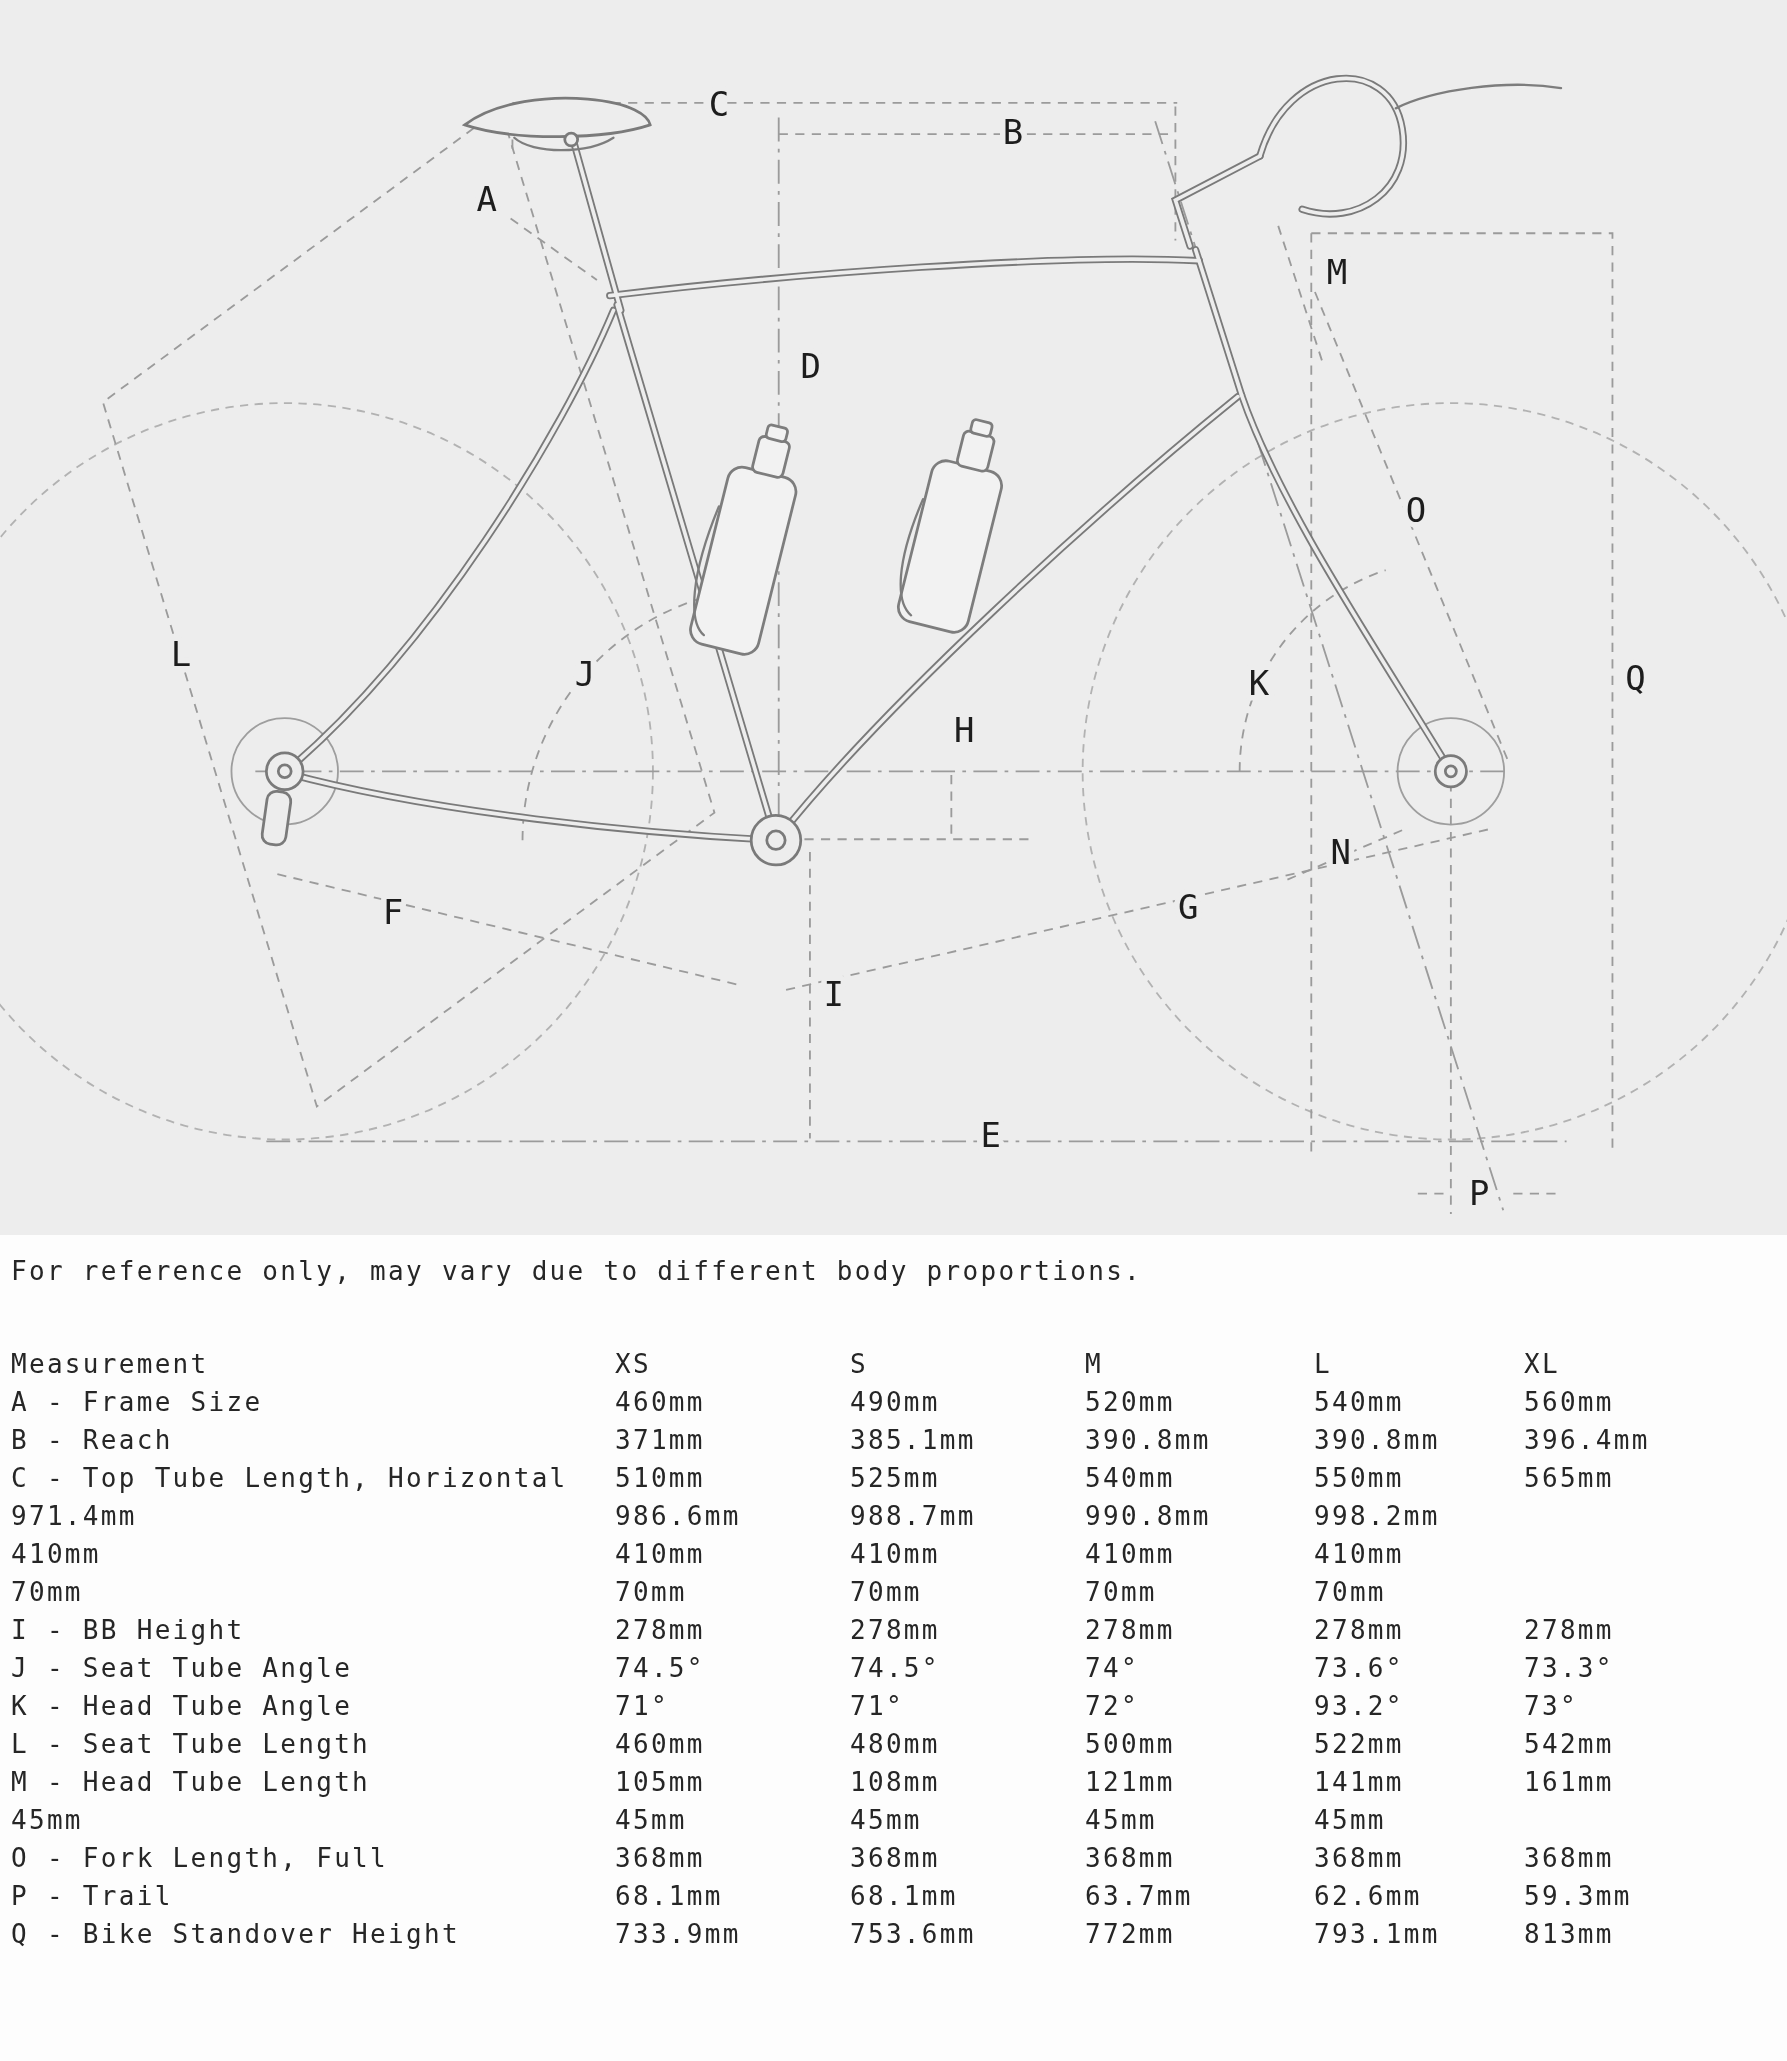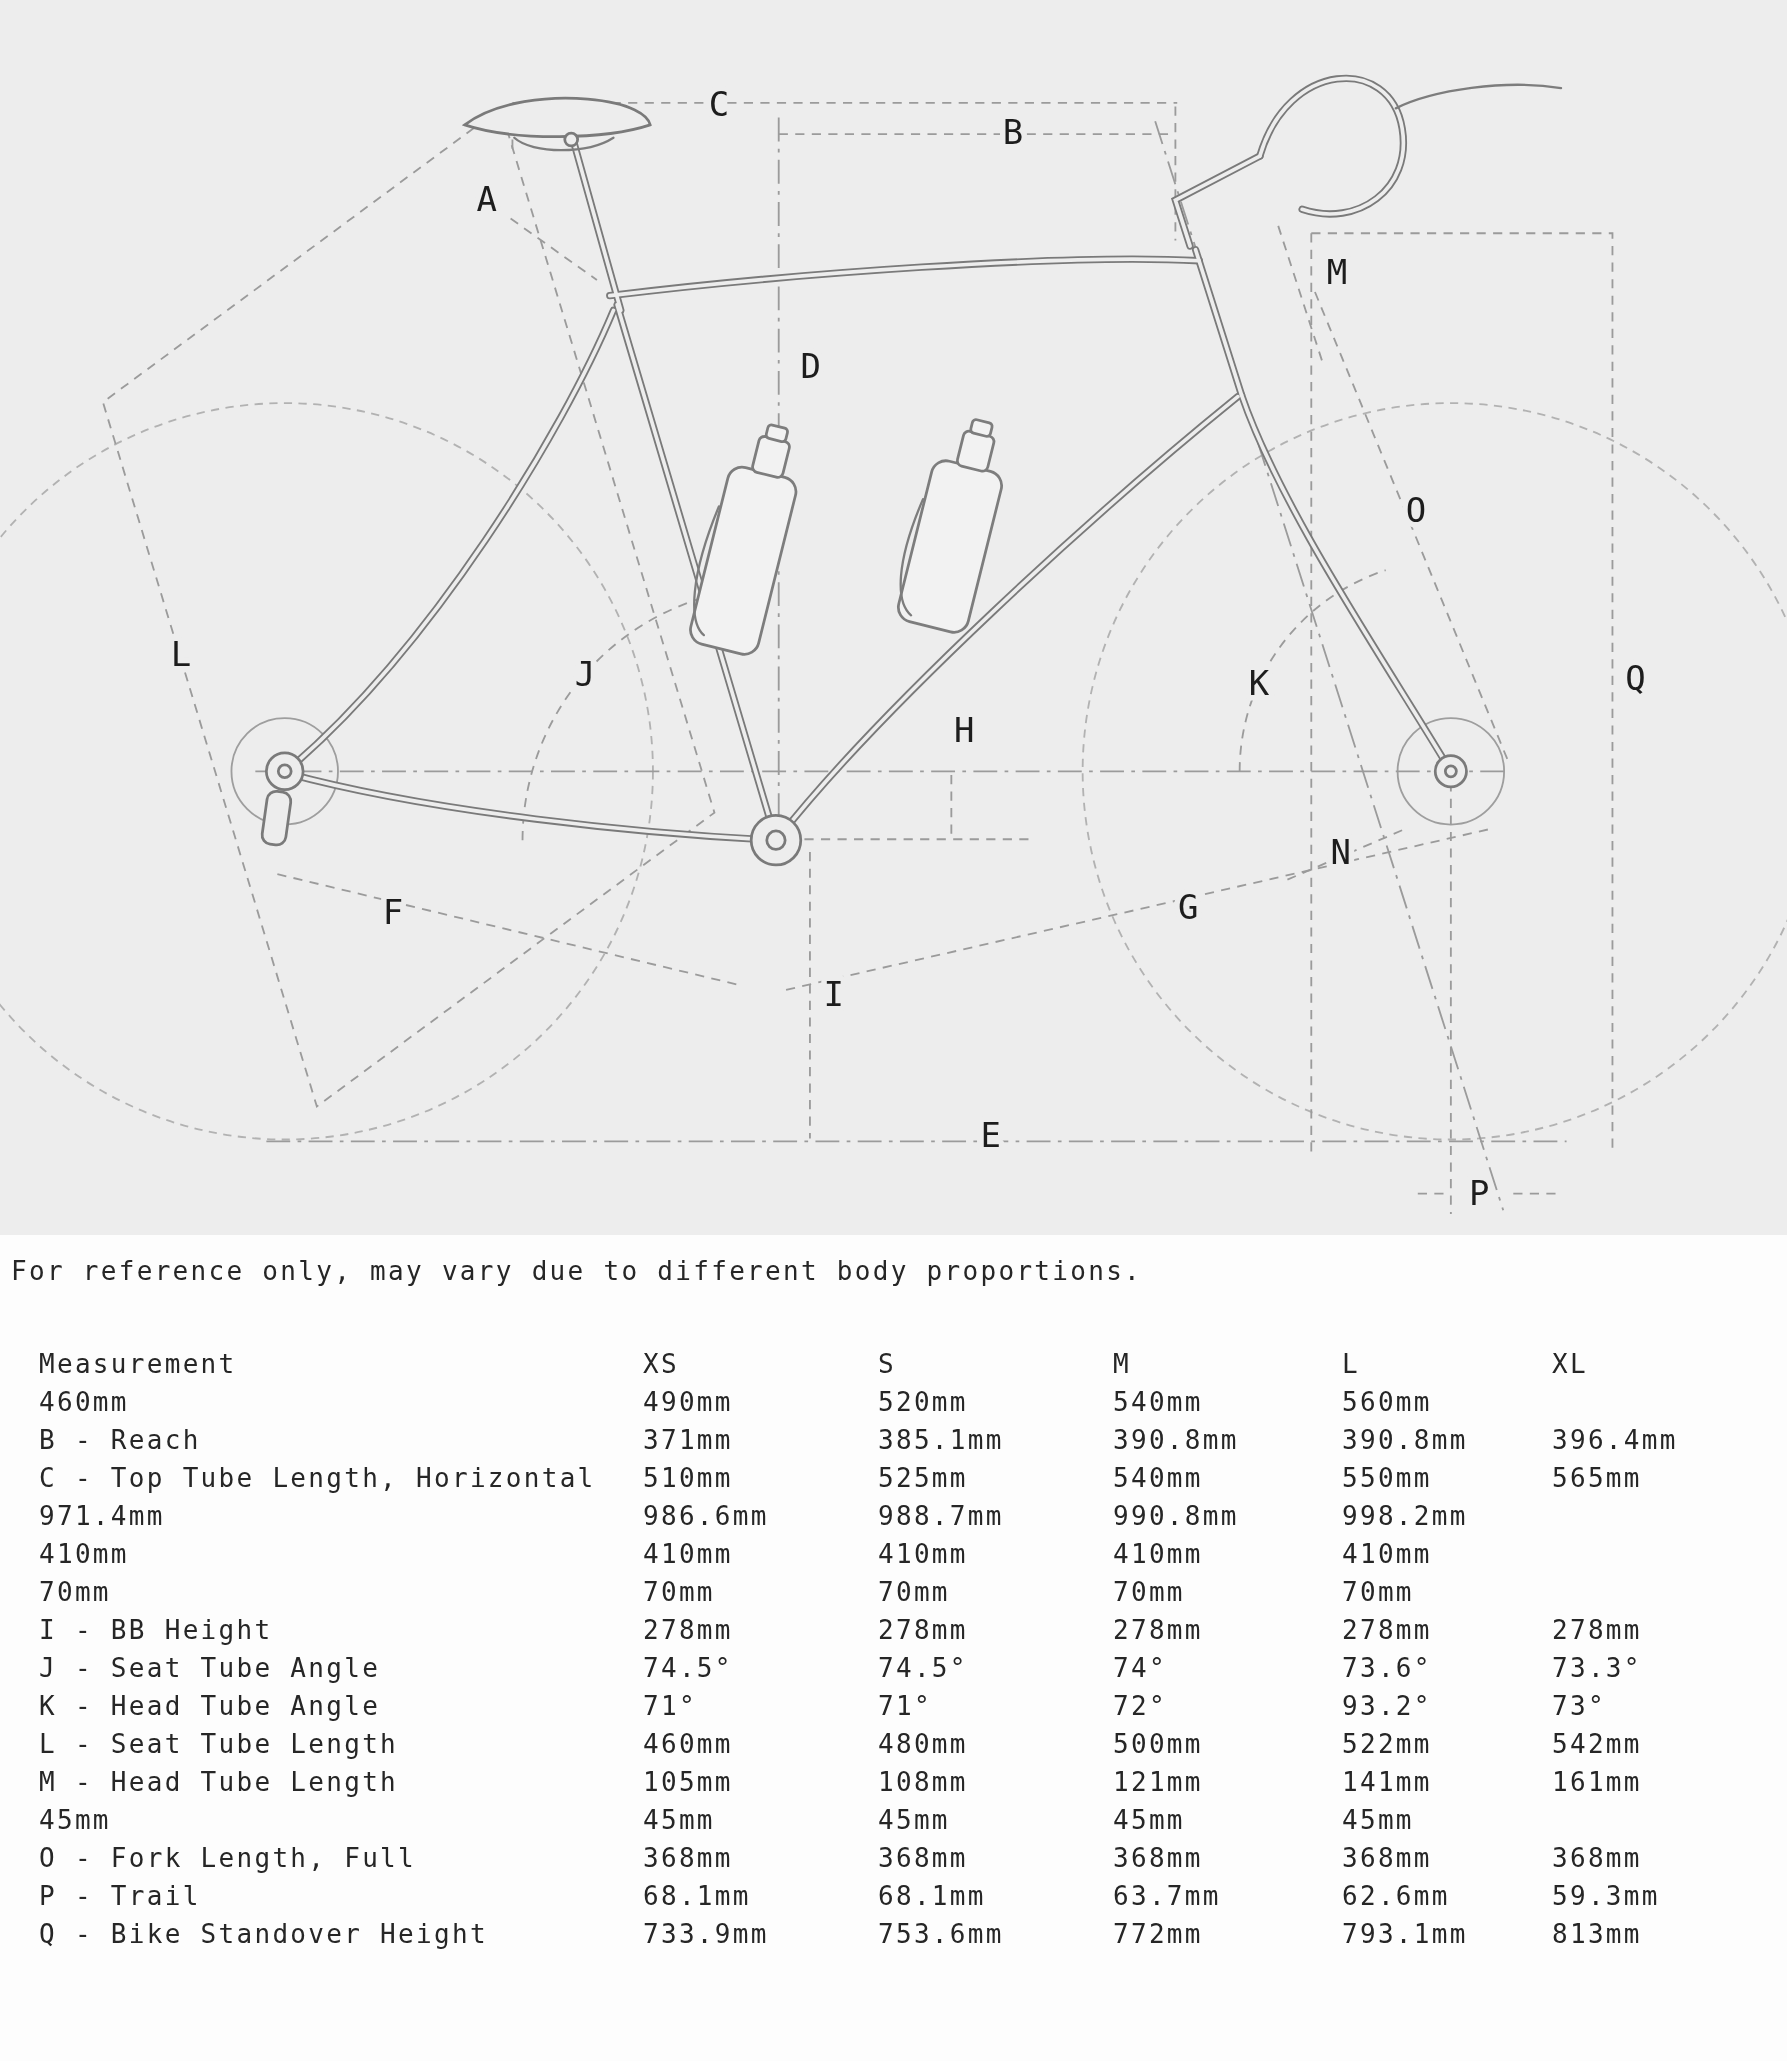--- a/index.html
+++ b/index.html
@@ -59,21 +59,20 @@
     color:#262626;
   }
   .bh-grid {
     display:grid;
     grid-template-columns:584px 255px 236px 248px 242px 1fr;
   }
   .table-block { margin-top:55px; }
   .geo-grid {
     display:grid;
     grid-template-columns:604px 235px 235px 229px 210px 1fr;
-    margin-left:28px;
   }
   .cell { overflow:visible; }
 </style>
 </head>
 <body>
 
 <div class="page">
 
   <div class="diagram-area">
     <svg viewBox="0 0 1946 1345">
@@ -235,20 +234,21 @@
       <div class="geo-grid">
         <span class="cell">Measurement</span>
         <span class="cell">XS</span>
         <span class="cell">S</span>
         <span class="cell">M</span>
         <span class="cell">L</span>
         <span class="cell">XL</span>
       </div>
       <div>
   <div class="geo-grid">
+    <div class="cell">A - Frame Size</div>
     <div class="cell">460mm</div>
     <div class="cell">490mm</div>
     <div class="cell">520mm</div>
     <div class="cell">540mm</div>
     <div class="cell">560mm</div>
   </div>
 
   <div class="geo-grid">
     <div class="cell">B - Reach</div>
     <div class="cell">371mm</div>

